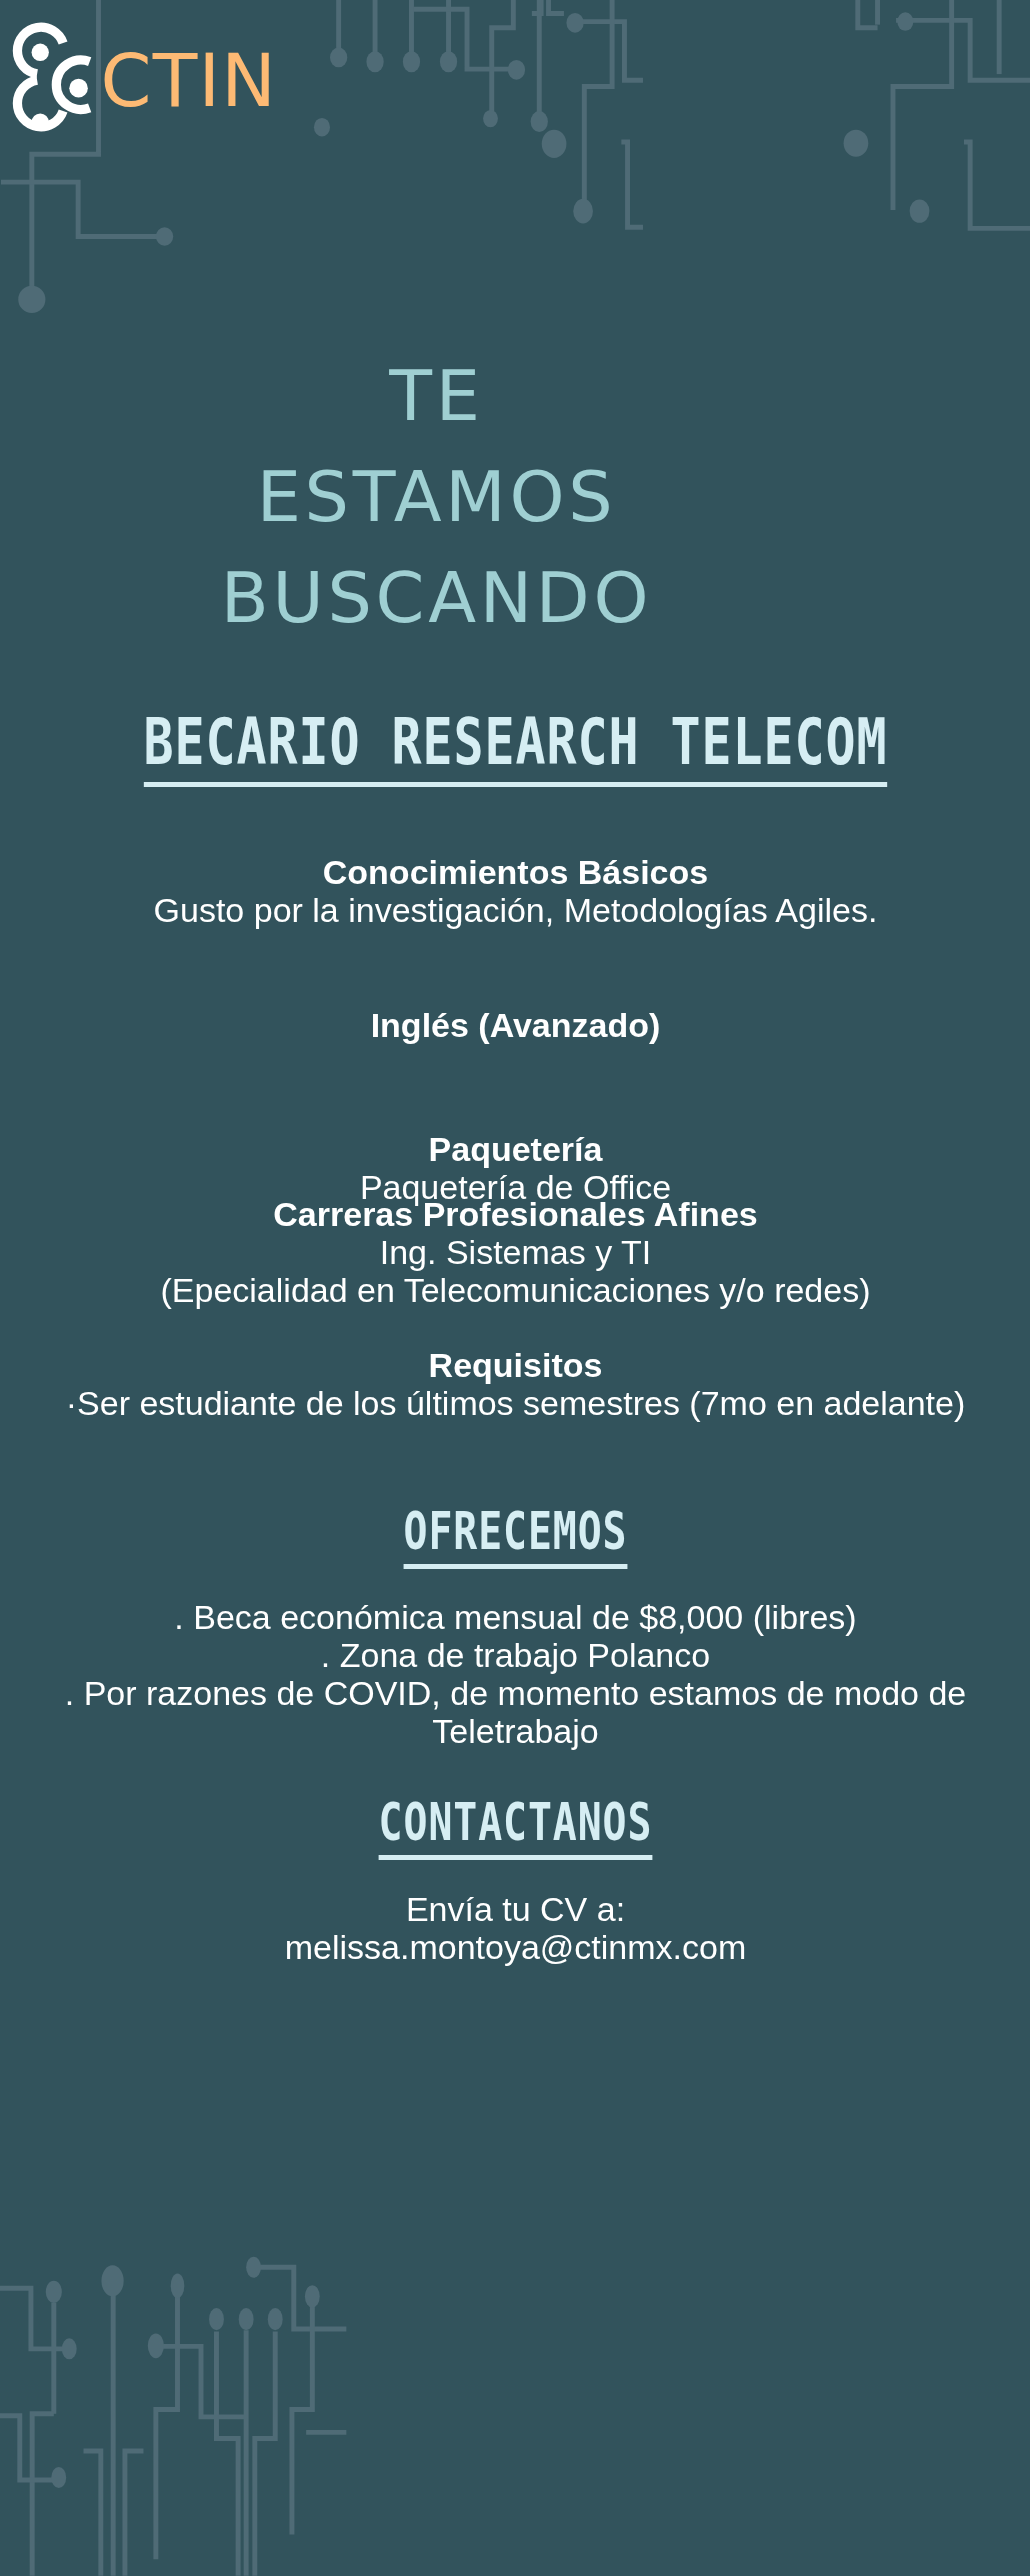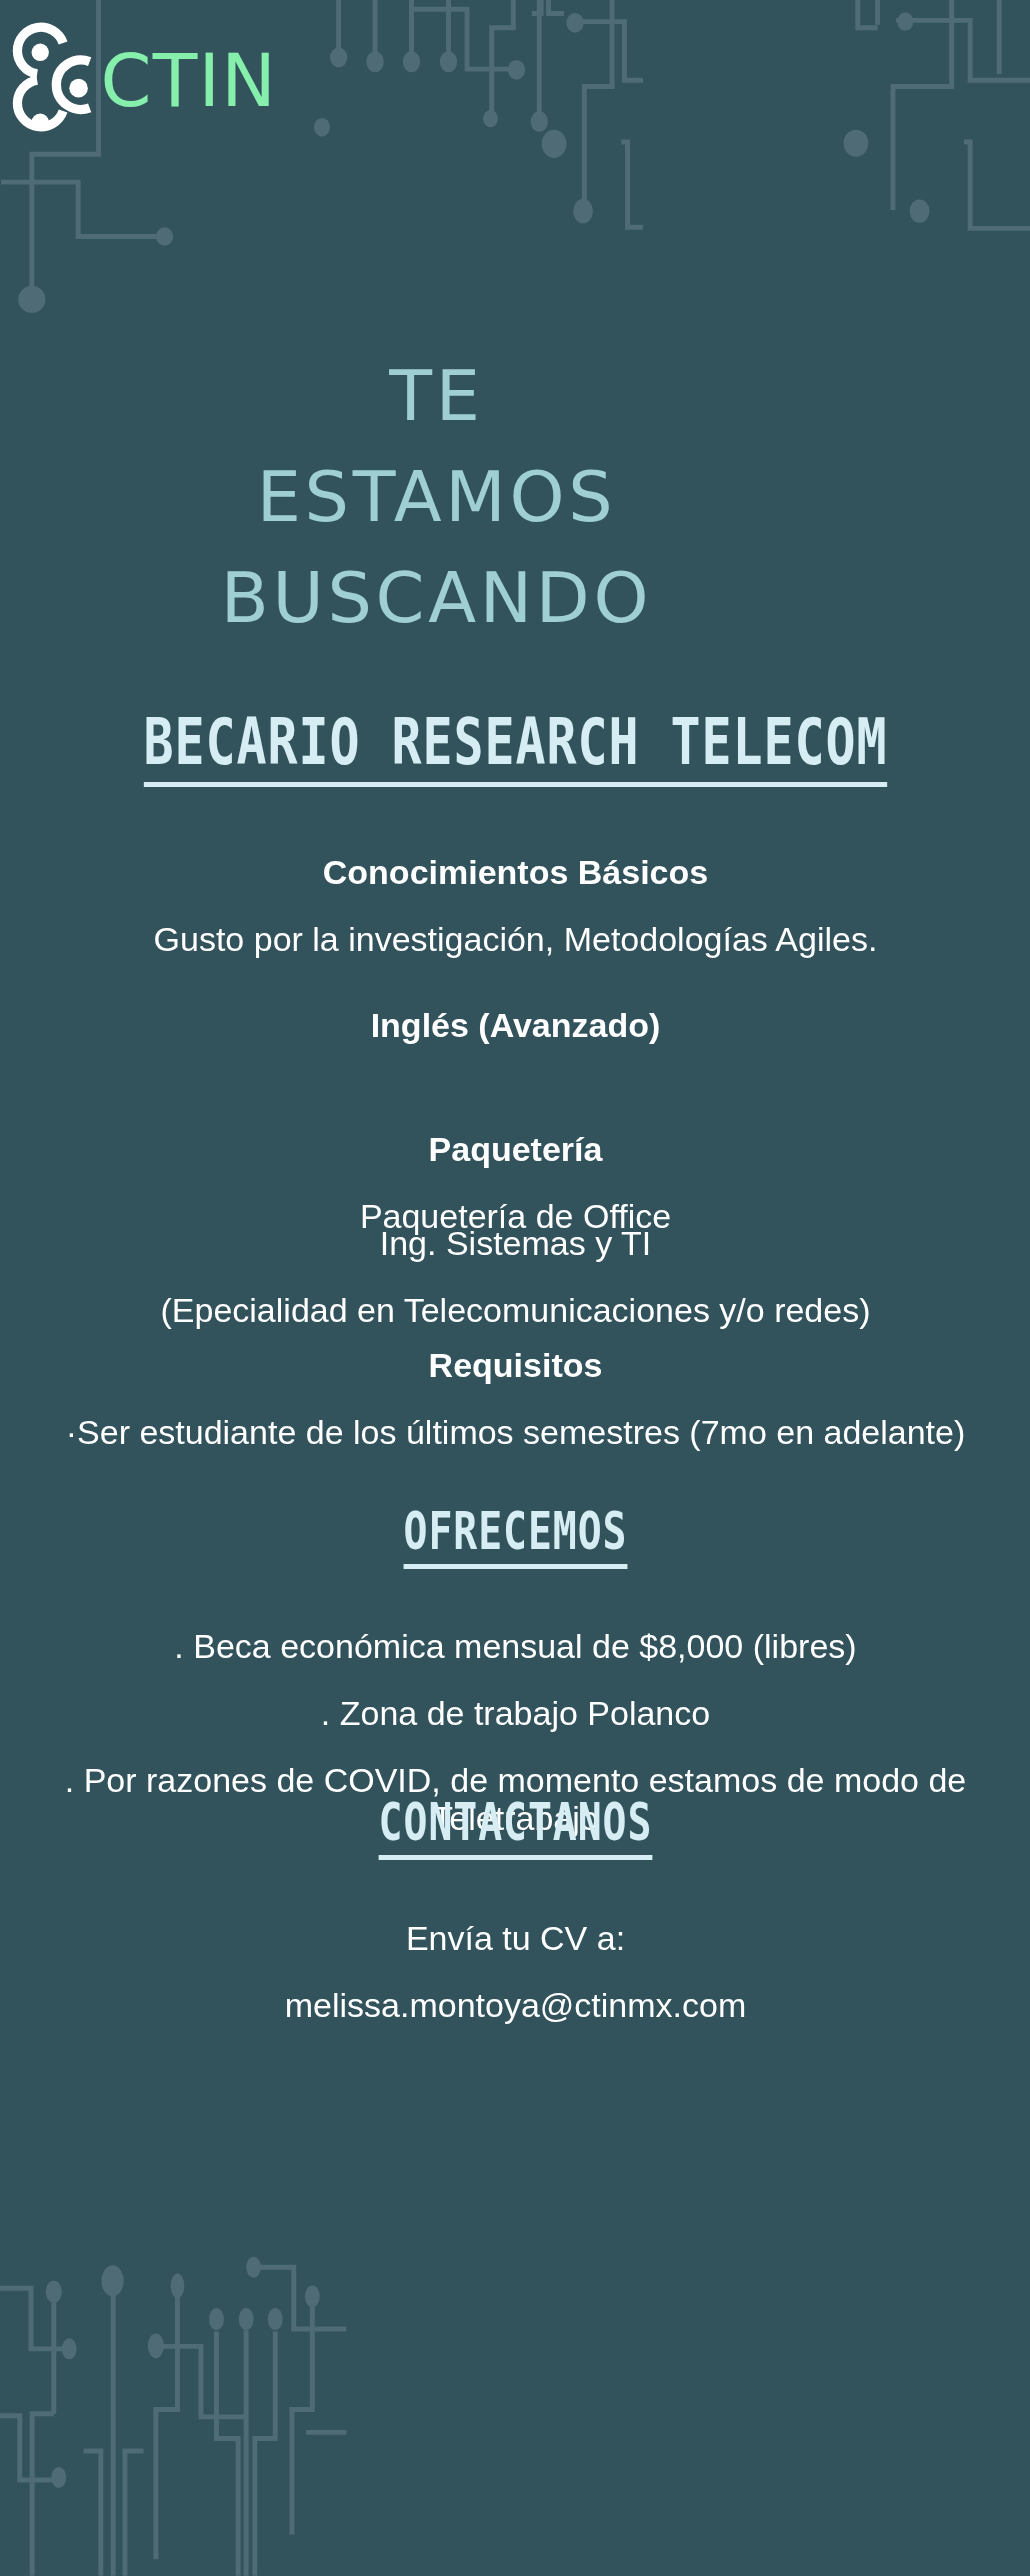--- a/index.html
+++ b/index.html
@@ -10,21 +10,21 @@
     font-family: "DejaVu Sans", sans-serif;
     color: #ffffff;
   }
   .circuit { position: absolute; left: 0; width: 1031px; pointer-events: none; }
   .circuit-top { top: 0; height: 321px; }
   .circuit-bottom { top: 2225px; height: 351px; }
   .logo { position: absolute; left: 6.2px; top: 9.3px; display: flex; align-items: center; }
   .logo-mark { width: 87px; height: 136px; }
   .logo-text {
     font-family: "DejaVu Sans", sans-serif; font-size: 73px; font-weight: 400;
-    color: #86efac; letter-spacing: 1.2px; margin-left: 7.4px; line-height: 1; margin-top: 6.2px;
+    color: #fdba74; letter-spacing: 1.2px; margin-left: 7.4px; line-height: 1; margin-top: 6.2px;
   }
   .hero {
     position: absolute; left: 0; width: 873px; top: 346px; text-align: center;
     color: #9fcfd2; font-size: 70px; line-height: 101px; letter-spacing: 3.7px;
     font-family: "DejaVu Sans", sans-serif;
   }
   .heading {
     position: absolute; left: 0; width: 1031px; text-align: center;
     font-family: "DejaVu Sans Mono", monospace; font-weight: 700;
     color: #d6eef3; letter-spacing: 1.2px;
@@ -32,21 +32,21 @@
   }
   .heading span { border-bottom: 5.6px solid #d6eef3; padding-bottom: 2.5px; }
   .h-job { top: 705px; font-size: 64px; }
   .h-offer { top: 1502px; font-size: 51px; }
   .h-contact { top: 1793px; font-size: 51px; }
   .block {
     position: absolute; left: 0; width: 1031px; text-align: center;
     font-family: "Liberation Sans", sans-serif; font-size: 34px; line-height: 38px;
   }
   .block .title { font-weight: 700; }
-  .block .line { font-weight: 400; margin-top: 29px; }
+  .block .line { font-weight: 400; }
 </style>
 </head>
 <body>
 
 <svg class="circuit circuit-top" viewBox="0 0 1667 520">
   <g stroke="#4f6b76" stroke-width="8" fill="none">
     <polyline points="158,0 158,250 50,250 50,480"></polyline>
     <polyline points="0,295 125,295 125,383 265,383"></polyline>
     <line x1="547" y1="0" x2="547" y2="90"></line>
     <line x1="606" y1="0" x2="606" y2="95"></line>
@@ -161,20 +161,21 @@
 <div class="block" style="top:1006px;text-align:center;">
   <div class="title">Inglés (Avanzado)</div>
 </div>
 
 <div class="block" style="top:1130px;">
   <div class="title">Paquetería</div>
   <div class="line">Paquetería de Office</div>
 </div>
 
 <div class="block" style="top:1195px;">
+  <div class="title">Carreras Profesionales Afines</div>
   <div class="line">Ing. Sistemas y TI</div>
   <div class="line">(Epecialidad en Telecomunicaciones y/o redes)</div>
 </div>
 
 <div class="block" style="top:1346px;">
   <div class="title">Requisitos</div>
   <div class="line">·Ser estudiante de los últimos semestres (7mo en adelante)</div>
 </div>
 
 <div class="heading h-offer">

